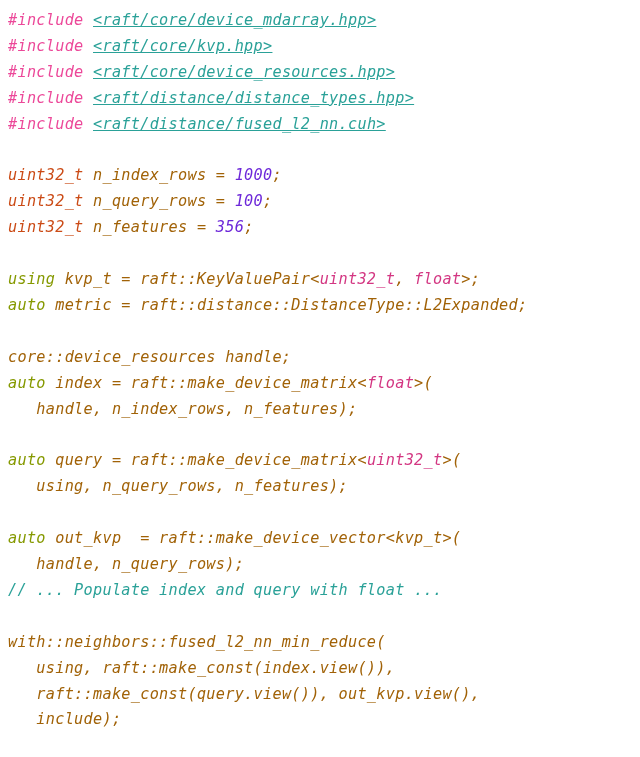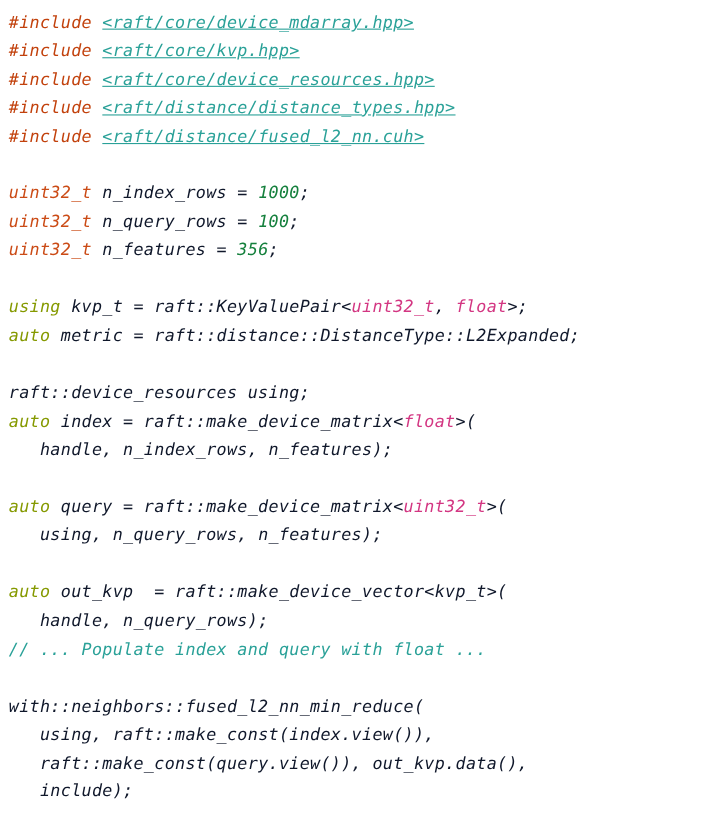--- a/index.html
+++ b/index.html
@@ -13,52 +13,52 @@
     box-sizing: border-box;
     font-style: italic;
     letter-spacing: 0.3px;
     color: #000000;
   }
   pre {
     margin: 0;
     white-space: pre-wrap;
     word-wrap: break-word;
   }
-  .directive { color: #c2410c; font-style: italic; }
+  .directive { color: #ec4899; font-style: italic; }
   .include-path { color: #2aa198; font-style: italic; text-decoration: underline; }
   .keyword { color: #859900; margin-top: 44px; }
   .type { color: #cb4b16; }
   .templ { color: #d33682; }
-  .number { color: #15803d; }
+  .number { color: #6d28d9; }
   .comment { color: #2aa198; font-style: italic; }
-  .plain { color: #0f172a; }
+  .plain { color: #a16207; }
 </style>
 </head>
 <body>
 
 <pre><span class="directive">#include</span> <span class="include-path">&lt;raft/core/device_mdarray.hpp&gt;</span>
 <span class="directive">#include</span> <span class="include-path">&lt;raft/core/kvp.hpp&gt;</span>
 <span class="directive">#include</span> <span class="include-path">&lt;raft/core/device_resources.hpp&gt;</span>
 <span class="directive">#include</span> <span class="include-path">&lt;raft/distance/distance_types.hpp&gt;</span>
 <span class="directive">#include</span> <span class="include-path">&lt;raft/distance/fused_l2_nn.cuh&gt;</span>
 
 <span class="type">uint32_t</span><span class="plain"> n_index_rows = </span><span class="number">1000</span><span class="plain">;</span>
 <span class="type">uint32_t</span><span class="plain"> n_query_rows = </span><span class="number">100</span><span class="plain">;</span>
 <span class="type">uint32_t</span><span class="plain"> n_features = </span><span class="number">356</span><span class="plain">;</span>
 
 <span class="keyword">using</span><span class="plain"> kvp_t = raft::KeyValuePair&lt;</span><span class="templ">uint32_t</span><span class="plain">, </span><span class="templ">float</span><span class="plain">&gt;;</span>
 <span class="keyword">auto</span><span class="plain"> metric = raft::distance::DistanceType::L2Expanded;</span>
 
-<span class="plain">raft::device_resources using;</span>
+<span class="plain">core::device_resources handle;</span>
 <span class="keyword">auto</span><span class="plain"> index = raft::make_device_matrix&lt;</span><span class="templ">float</span><span class="plain">&gt;(</span>
 <span class="plain">   handle, n_index_rows, n_features);</span>
 
 <span class="keyword">auto</span><span class="plain"> query = raft::make_device_matrix&lt;</span><span class="templ">uint32_t</span><span class="plain">&gt;(</span>
 <span class="plain">   using, n_query_rows, n_features);</span>
 
 <span class="keyword">auto</span><span class="plain"> out_kvp  = raft::make_device_vector&lt;kvp_t&gt;(</span>
 <span class="plain">   handle, n_query_rows);</span>
 <span class="comment">// ... Populate index and query with float ...</span>
 
 <span class="plain">with::neighbors::fused_l2_nn_min_reduce(</span>
 <span class="plain">   using, raft::make_const(index.view()),</span>
-<span class="plain">   raft::make_const(query.view()), out_kvp.data(),</span>
+<span class="plain">   raft::make_const(query.view()), out_kvp.view(),</span>
 <span class="plain">   include);</span></pre>
 
 </body></html>

